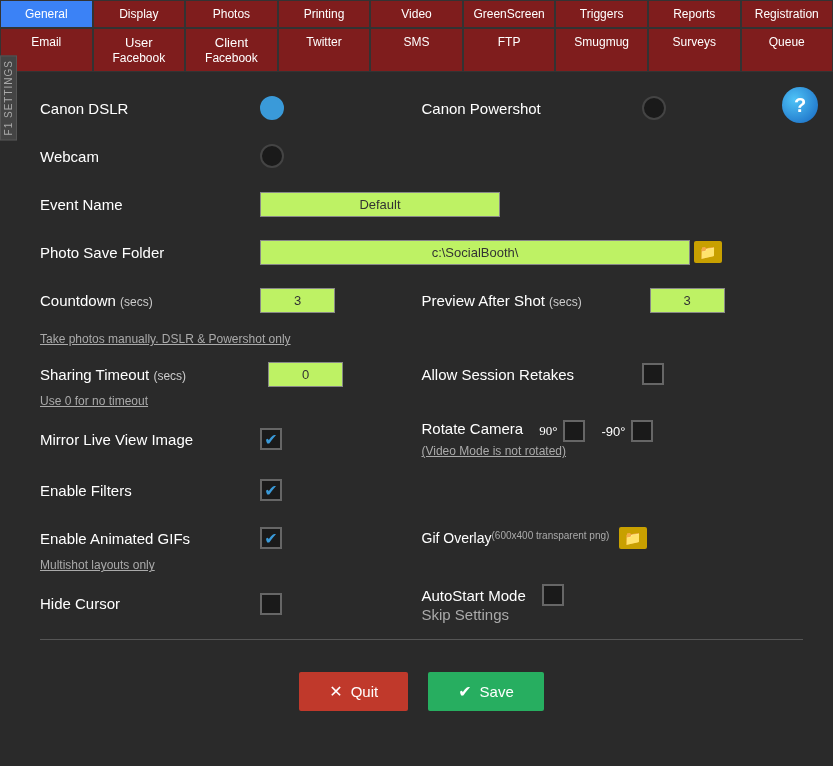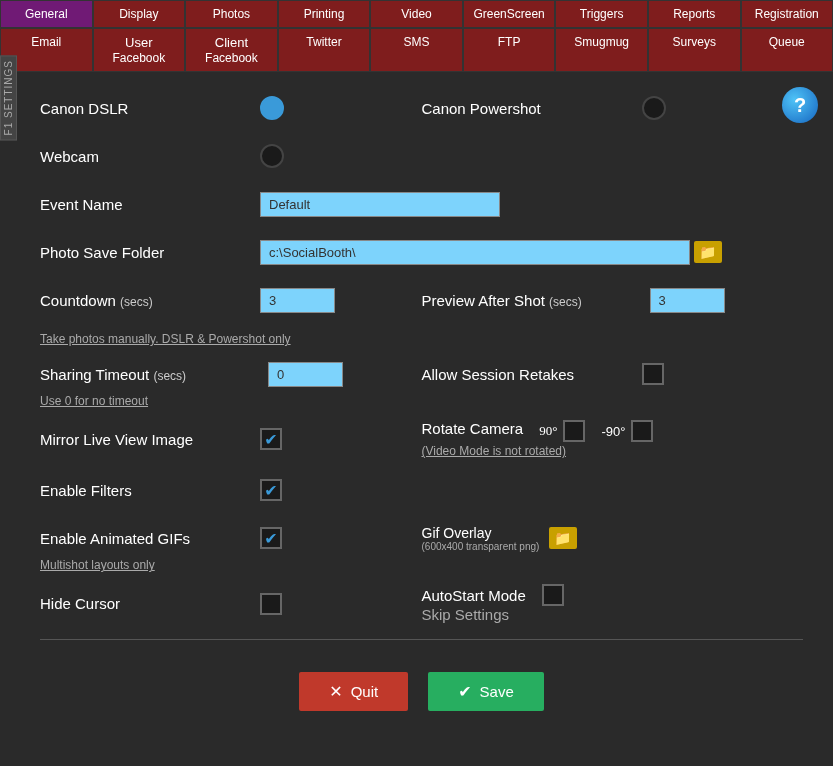--- a/index.html
+++ b/index.html
@@ -27,21 +27,21 @@
       padding: 6px 4px;
       text-align: center;
       background: #7f1d1d;
       border: 1px solid #333;
       color: #fff;
       font-size: 12px;
       cursor: pointer;
       line-height: 1.2;
     }
     .tab.active {
-      background: #701a75;
+      background: #3b82f6;
       color: #fff;
     }
     .tab .sub-label {
       font-size: 13px;
       display: block;
     }
 
     
     .settings-badge {
       position: absolute;
@@ -152,25 +152,26 @@
       border-color: #666;
       color: #3a9ad9;
       font-size: 16px;
     }
     .checkbox.unchecked {
       background: #1a1a1a;
     }
 
     
     .text-input {
-      background: #7dd3fc;
+      background: #bef264;
       border: 1px solid #888;
       color: #333;
       padding: 4px 8px;
       font-size: 13px;
+      text-align: center;
     }
     .input-small {
       width: 80px;
     }
     .input-medium {
       width: 240px;
     }
     .input-large {
       width: 470px;
     }
@@ -391,21 +392,21 @@
   </div>
 
   <div class="form-row with-sub">
     <div class="two-col">
       <div class="col-left">
         <span class="label">Enable Animated GIFs</span>
         <div class="checkbox checked">✔</div>
       </div>
       <div class="col-right" style="align-items:flex-start; flex-direction:column; gap:2px;">
         <div style="display:flex; align-items:center; gap:6px;">
-          <div style="display:flex; flex-direction:column;">
+          <div style="display:flex; ">
             <span style="font-size:14px; color:#fff;">Gif Overlay</span>
             <span style="font-size:10px; color:#aaa;">(600x400 transparent png)</span>
           </div>
           <span class="folder-icon">📁</span>
         </div>
       </div>
     </div>
   </div>
   <div class="sub-text">Multishot layouts only</div>
 

